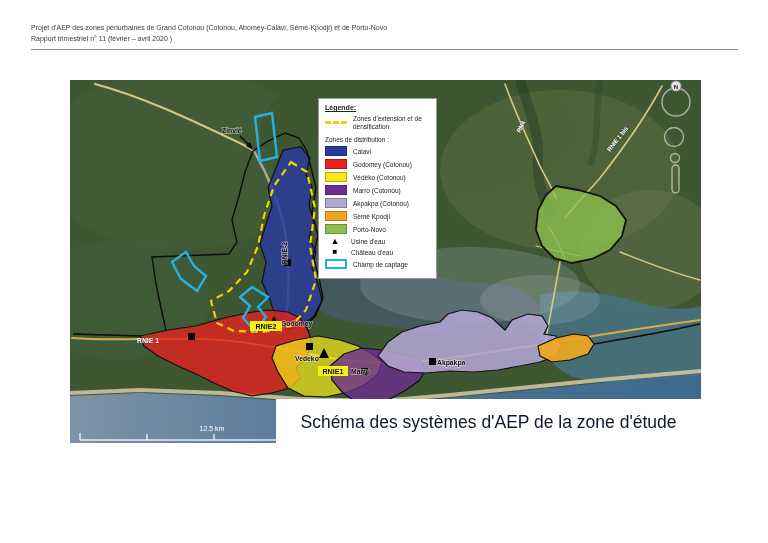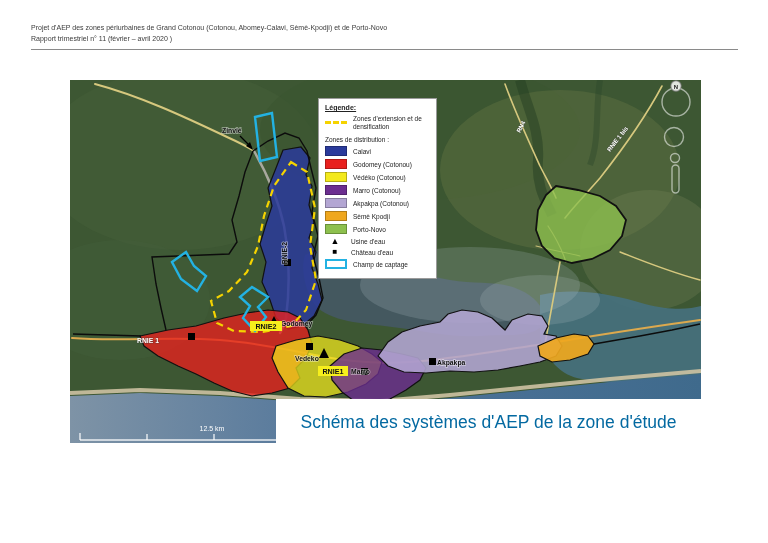--- a/index.html
+++ b/index.html
@@ -20,21 +20,21 @@
   .lg-ext{display:flex;gap:6px;margin:2px 0 4px 0;}
   .lg-ext .dash{flex:0 0 22px;height:0;border-top:3px dashed #f5d300;margin-top:6px;}
   .lg-ext .txt{line-height:1.25;}
   .lg-head{margin:5px 0 2px 0;}
   .sym{flex:0 0 20px;text-align:center;line-height:8px;}
   .sym.tri{font-size:9px;color:#000;}
   .sym.sq{font-size:8px;color:#000;}
   .sym-rect{flex:0 0 18px;height:6px;border:2px solid #23b2e2;background:#fff;}
   
   .map-title{position:absolute;left:276px;top:399px;width:425px;height:46px;background:#ffffff;
-             display:flex;align-items:center;justify-content:center;font-size:17.5px;color:#0369a1;}
+             display:flex;align-items:center;justify-content:center;font-size:17.5px;color:#0f172a;}
 </style>
 </head>
 <body>
 
 <div class="page">
 
   <div class="rpt-header">
     <div>Projet d'AEP des zones périurbaines de Grand Cotonou (Cotonou, Abomey-Calavi, Sèmè-Kpodji) et de Porto-Novo</div>
     <div>Rapport trimestriel n° 11 (février – avril 2020 )</div>
   </div>

